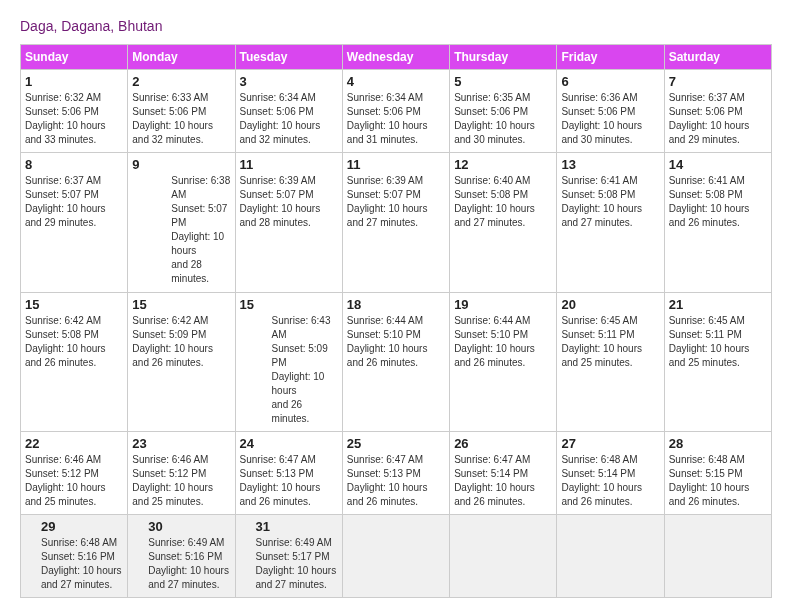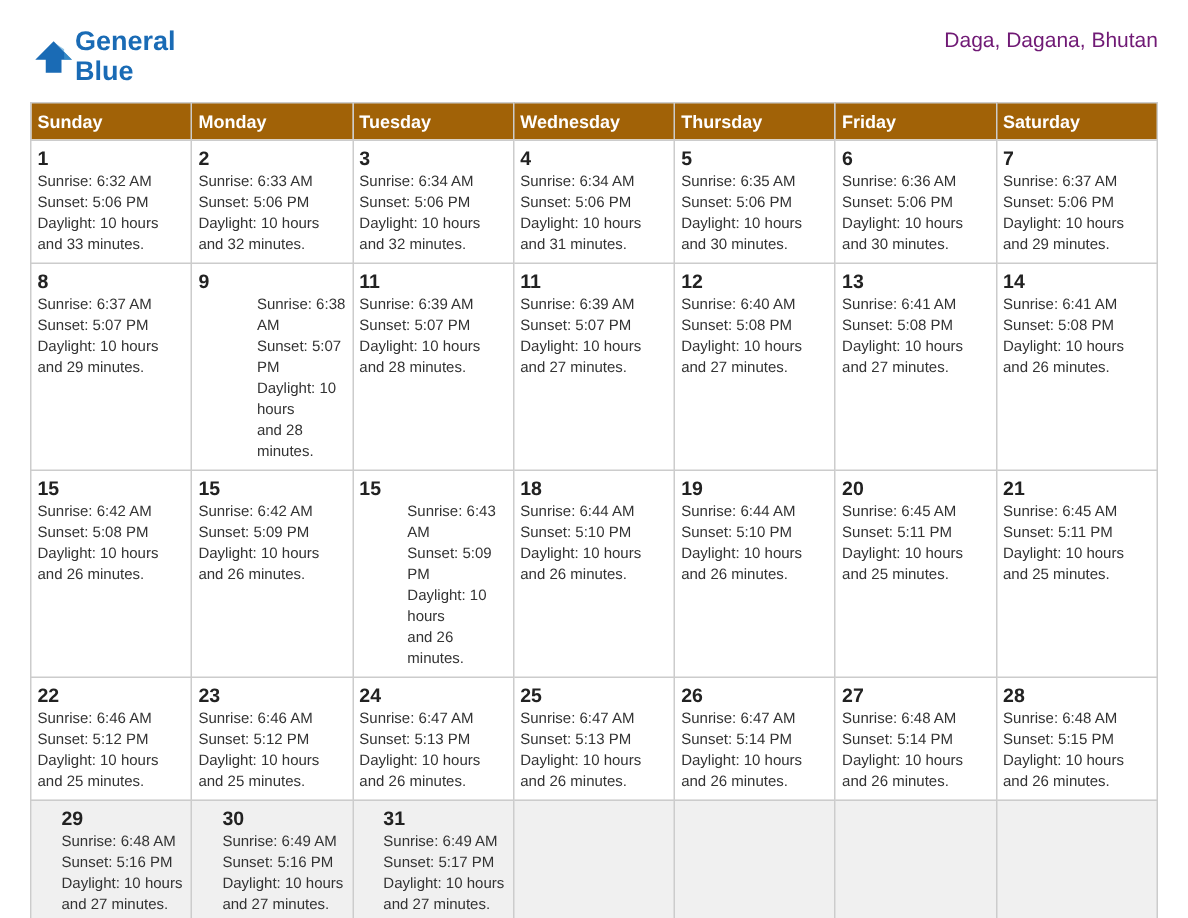--- a/index.html
+++ b/index.html
@@ -55,21 +55,21 @@
       color: #701a75;
     }
     .calendar {
       flex: 1;
       border: 1px solid #ccc;
       border-collapse: collapse;
       width: 100%;
       table-layout: fixed;
     }
     .calendar th {
-      background: #a16207;
+      background: #d946ef;
       color: #fff;
       font-size: 12px;
       font-weight: bold;
       padding: 5px 4px;
       text-align: left;
       border: 1px solid #ccc;
     }
     .calendar td {
       border: 1px solid #ccc;
       vertical-align: top;
@@ -97,30 +97,20 @@
       font-size: 10px;
       line-height: 1.4;
       color: #333;
     }
   </style>
 </head>
 <body>
 
 <div class="page">
   <div class="header">
-    <div class="logo">
-      <svg class="logo-icon" viewBox="0 0 32 32">
-        <polygon points="18,4 32,18 24,18 24,28 12,28 12,18 4,18" fill="#1a6bb5"></polygon>
-        <polygon points="20,6 32,18 26,18 26,10" fill="#4a9fd4" opacity="0.6"></polygon>
-      </svg>
-      <div class="logo-text">
-        <span>General</span><br>
-        <span style="color:#1a6bb5">Blue</span>
-      </div>
-    </div>
     <div class="title-section">
       <div class="subtitle">Daga, Dagana, Bhutan</div>
     </div>
   </div>
 
   <table class="calendar">
     <thead>
       <tr>
         <th>Sunday</th>
         <th>Monday</th>

